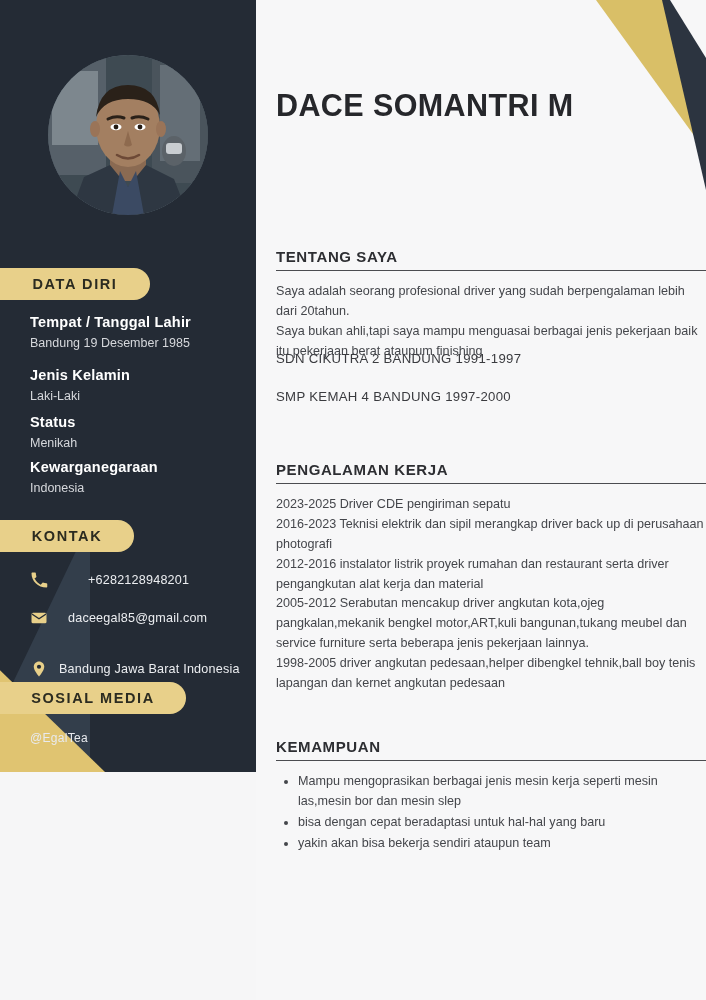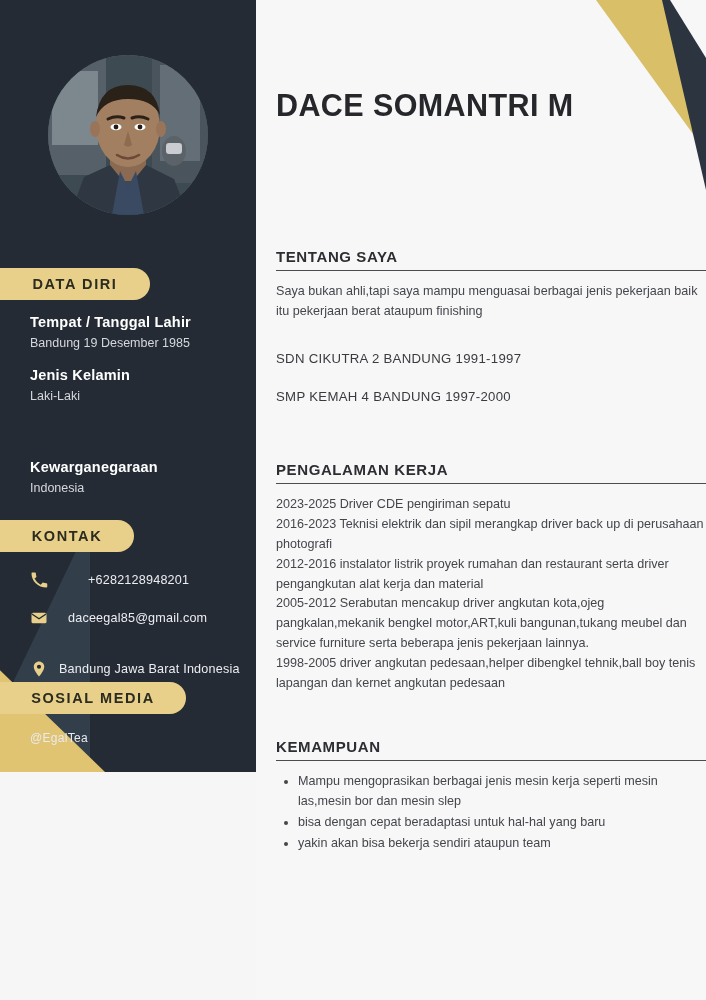--- a/index.html
+++ b/index.html
@@ -223,20 +223,24 @@
     </div>
 
     <div class="side-block" style="top:313px;">
       <div class="side-label">Tempat / Tanggal Lahir</div>
       <div class="side-value">Bandung 19 Desember 1985</div>
     </div>
     <div class="side-block" style="top:366px;">
       <div class="side-label">Jenis Kelamin</div>
       <div class="side-value">Laki-Laki</div>
     </div>
+    <div class="side-block" style="top:413px;">
+      <div class="side-label">Status</div>
+      <div class="side-value">Menikah</div>
+    </div>
     <div class="side-block" style="top:458px;">
       <div class="side-label">Kewarganegaraan</div>
       <div class="side-value">Indonesia</div>
     </div>
 
     <div class="gold-badge" id="badge-kontak">
       <span class="badge-text">KONTAK</span>
     </div>
 
     <div class="contact-row" style="top:571px;gap:40px;">
@@ -273,20 +277,21 @@
 
     <div id="corner-gold"></div>
     <div id="corner-navy"></div>
     <div id="corner-white"></div>
 
     <div id="name-title">DACE SOMANTRI M</div>
 
     <div class="sec" id="sec-tentang">
       <div class="sec-head">TENTANG SAYA</div>
       <div class="sec-body">
+        <p>Saya adalah seorang profesional driver yang sudah berpengalaman lebih dari 20tahun.</p>
         <p>Saya bukan ahli,tapi saya mampu menguasai berbagai jenis pekerjaan baik itu pekerjaan berat ataupum finishing</p>
       </div>
     </div>
 
     <div class="sec" id="sec-pendidikan">
       <div class="sec-body">
         <div class="edu-line">SDN CIKUTRA 2 BANDUNG 1991-1997</div>
         <div class="edu-line">SMP KEMAH 4 BANDUNG 1997-2000</div>
       </div>
     </div>

